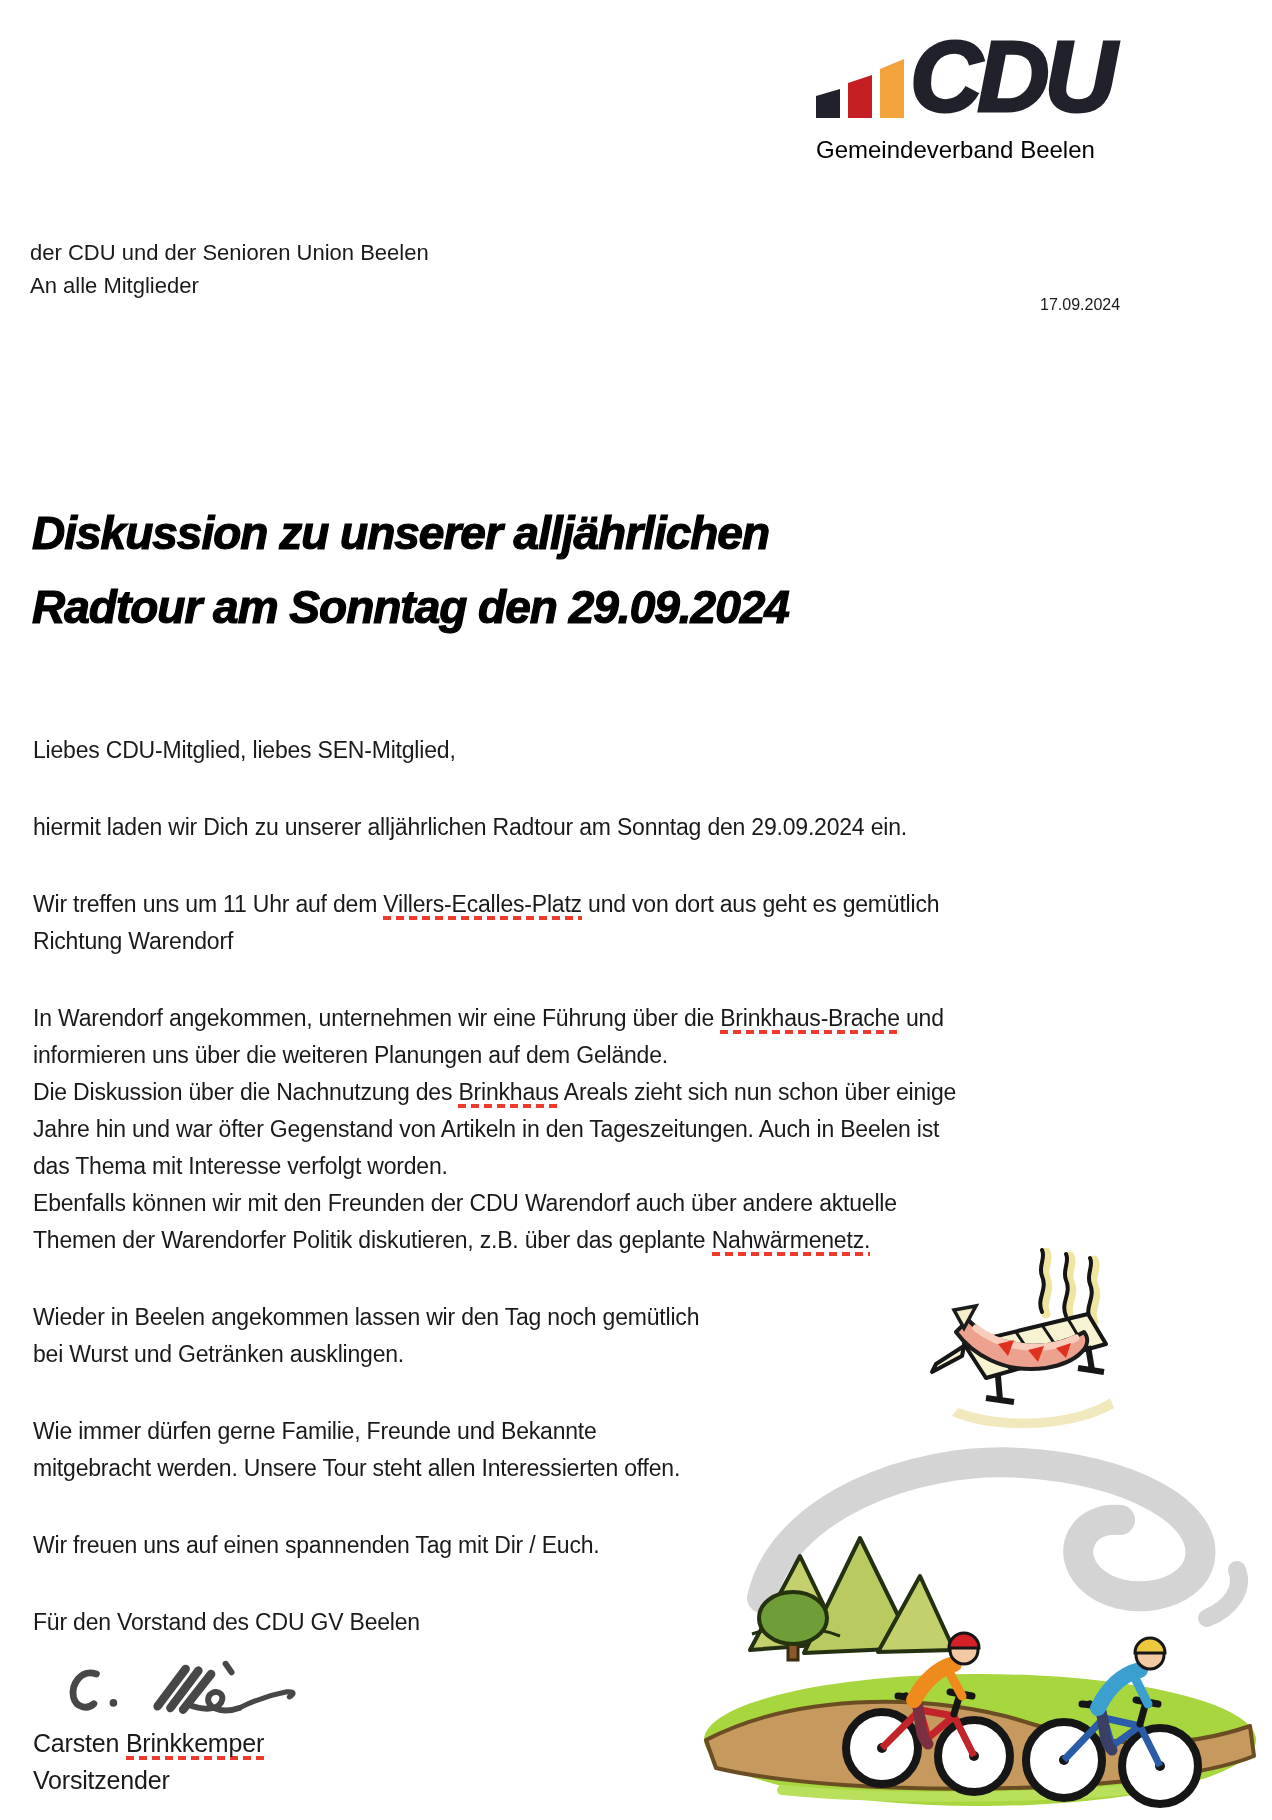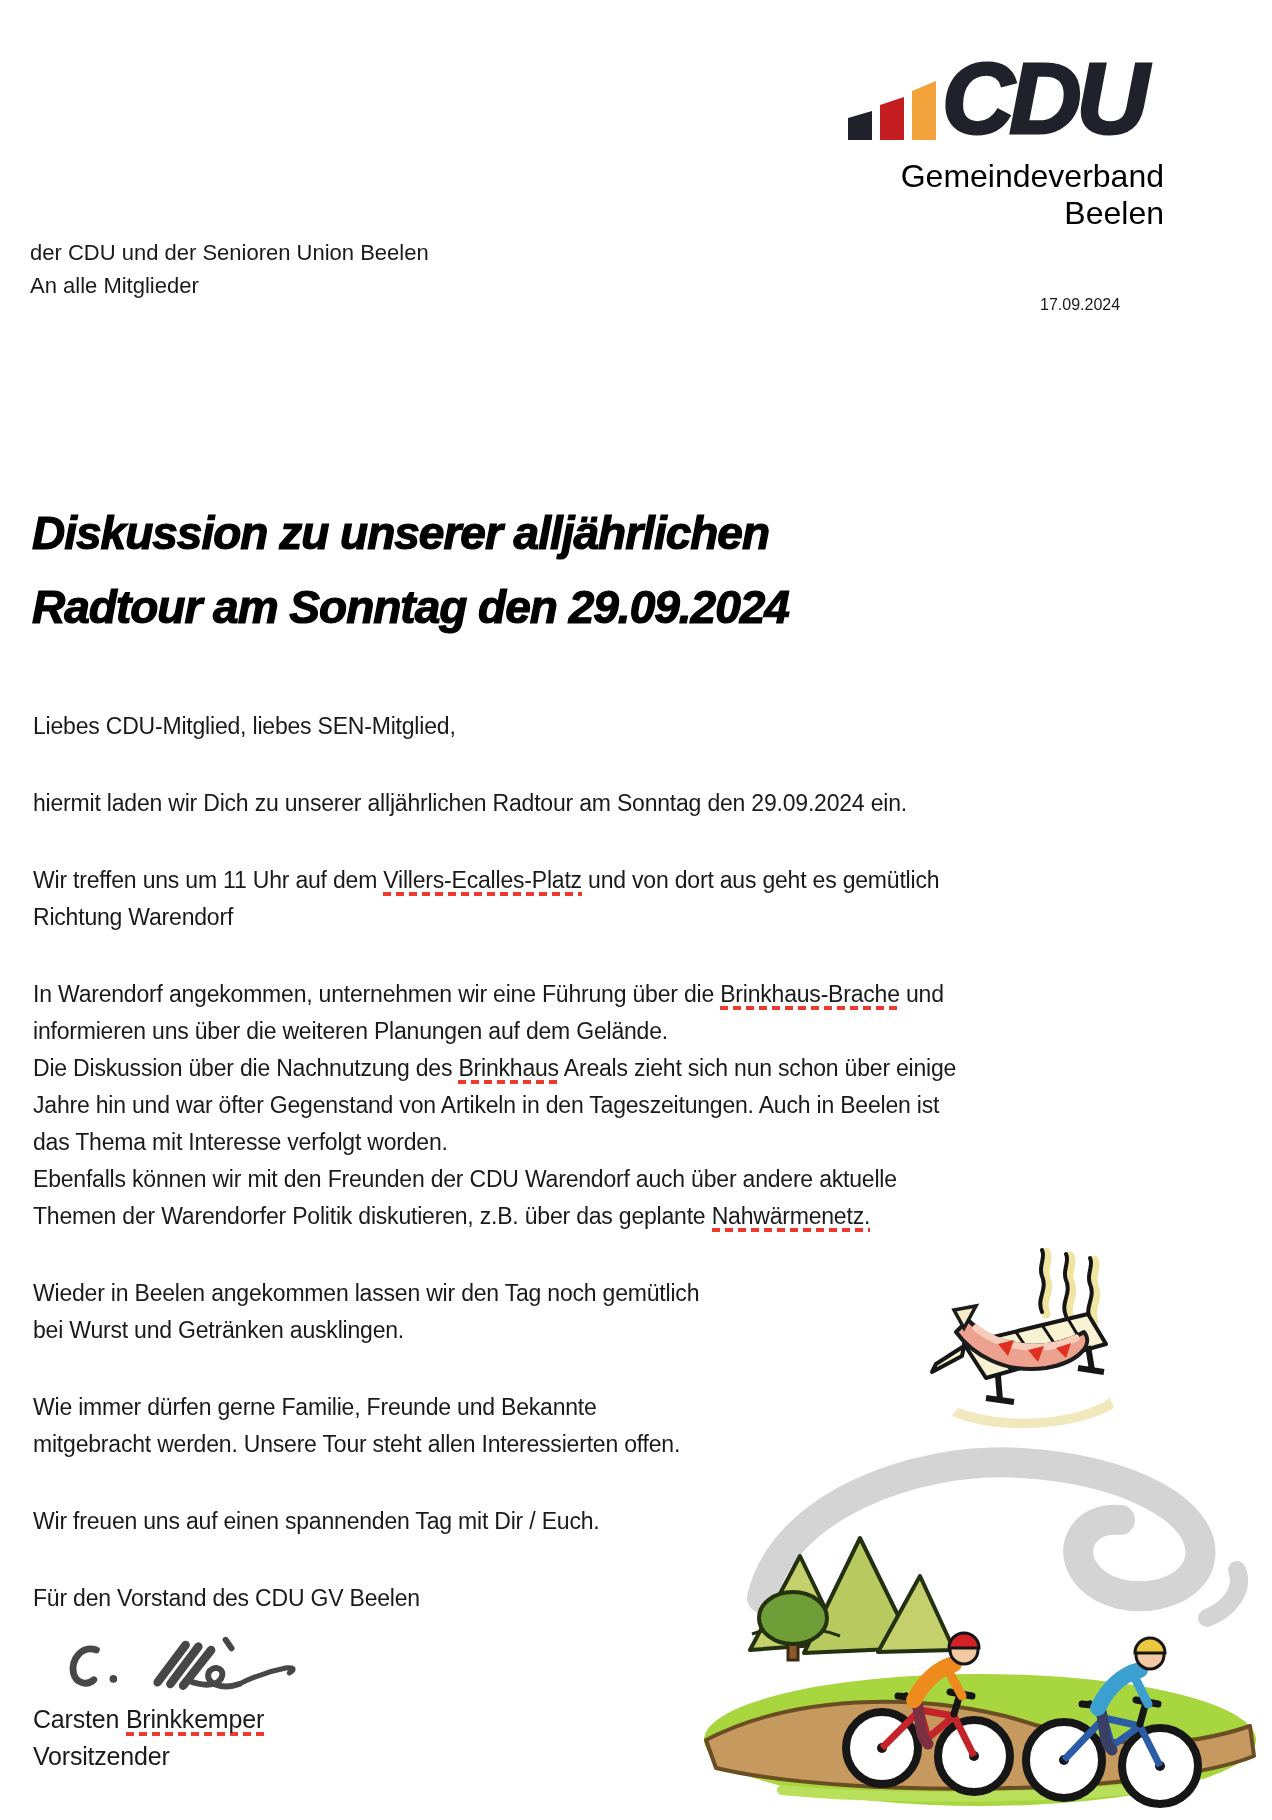--- a/index.html
+++ b/index.html
@@ -6,39 +6,39 @@
     --c-text:#1a1a1a; --c-logo-dark:#21212b; --c-logo-red:#c41e23;
     --c-logo-gold:#f2a33c; --c-spellcheck-red:#ee3a2c;
   }
   *{box-sizing:border-box;}
   html,body{margin:0;padding:0;background:#ffffff;}
   .page{
     position:relative;width:1272px;height:1820px;margin:0 auto;background:#fff;
     font-family:"Liberation Sans",sans-serif;color:var(--c-text);overflow:hidden;
   }
   
-  .logo-block{position:absolute;top:28px;left:848px;width:316px;text-align:right;margin-top:22px;}
+  .logo-block{position:absolute;top:28px;left:816px;width:316px;text-align:left;}
   .logo-row{display:flex;align-items:flex-end;justify-content:flex-start;height:92px;}
   .logo-bars{width:88px;height:62px;margin:0 6px 2px 0;flex:0 0 auto;}
   .logo-text{
     font-size:100px;line-height:88px;font-weight:700;font-style:italic;
     letter-spacing:-5px;color:var(--c-logo-dark);-webkit-text-stroke:3px var(--c-logo-dark);
   }
-  .logo-sub{margin-top:16px;font-size:32px;color:#000;}
+  .logo-sub{margin-top:16px;font-size:24px;color:#000;}
   
   .recipient{position:absolute;left:30px;top:236px;font-size:22px;line-height:33px;}
   .date{position:absolute;left:1040px;top:296px;font-size:16px;}
   
   .title{
     position:absolute;left:32px;top:496px;margin:0;
     font-size:46px;line-height:74px;font-weight:700;font-style:italic;
     letter-spacing:-1px;color:#000;-webkit-text-stroke:1.2px #000;
   }
   
-  .body{position:absolute;left:33px;top:708px;width:1110px;font-size:23px;line-height:37px;letter-spacing:-0.2px;}
+  .body{position:absolute;left:33px;top:732px;width:1110px;font-size:23px;line-height:37px;letter-spacing:-0.2px;}
   .body p{margin:0 0 40px 0;}
   .body p.last{margin-bottom:16px;}
   .ln{display:block;white-space:nowrap;}
   b{font-weight:400;}
   .misspell{
     background-image:repeating-linear-gradient(90deg,var(--c-spellcheck-red) 0 8px,transparent 8px 13px);
     background-repeat:repeat-x;background-position:0 100%;background-size:13px 4px;
     padding-bottom:3px;
   }
   

